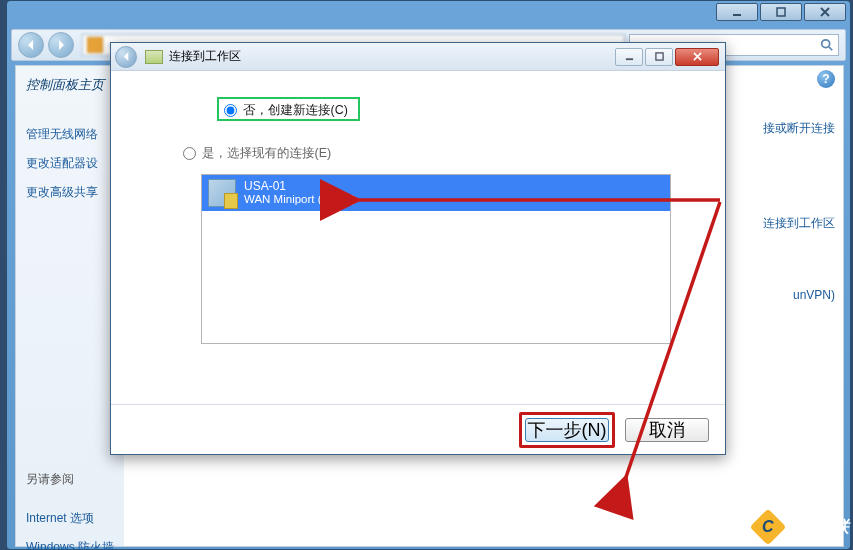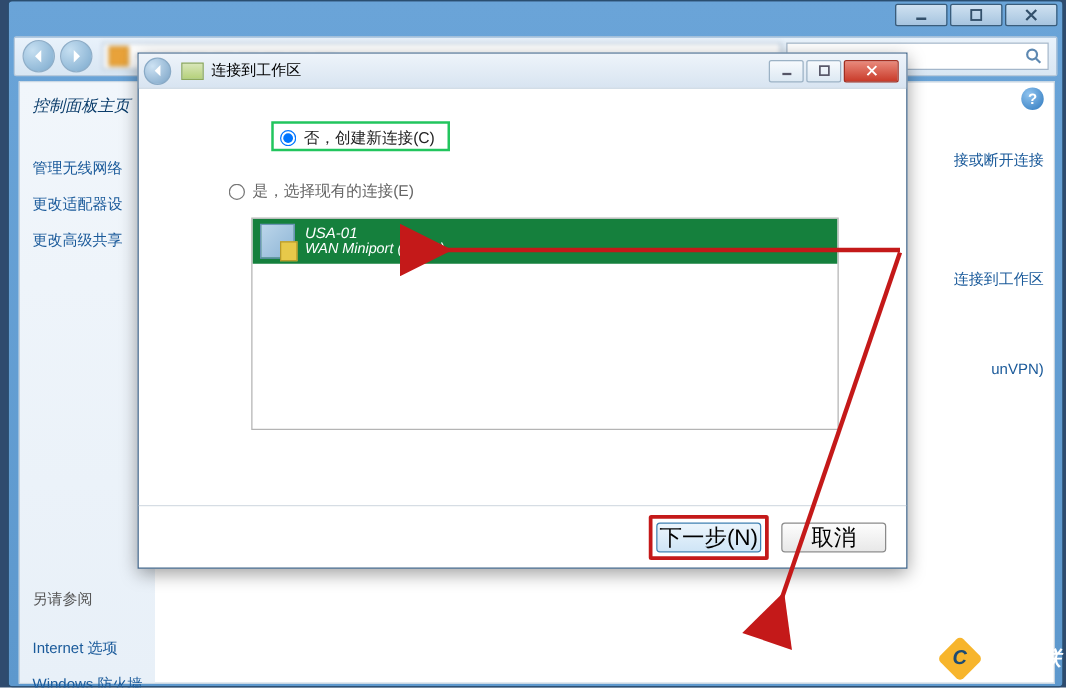--- a/index.html
+++ b/index.html
@@ -112,21 +112,21 @@
   .radio-row input { margin:0; }
   .radio-row.disabled { color:#666; }
   .highlight-red { border:2px solid #22c55e; padding: 3px 10px 0 5px; display:inline-flex; }
 
   .conn-list {
     margin: 10px 0 0 52px; width: 470px; height: 170px;
     border:1px solid #b4b4b4; background:#fff; overflow:auto;
   }
   .conn-item {
     display:flex; align-items:center; gap:8px; padding: 4px 6px;
-    background:#15803d; color:#fff; font-size:12px;font-style:italic;
+    background:#3b82f6; color:#fff; font-size:12px;
   }
   .conn-item .c-icon {
     width:28px; height:28px; background: linear-gradient(135deg,#bcd5ea,#8db6d6);
     border:1px solid #6a93b5; position:relative; flex-shrink:0;
   }
   .conn-item .c-icon::after {
     content:""; position:absolute; right:-3px; bottom:-3px; width:12px; height:14px;
     background:#e7c94a; border:1px solid #b89a2a;
   }
   .conn-item .c-text div:first-child { line-height:1.1; }

